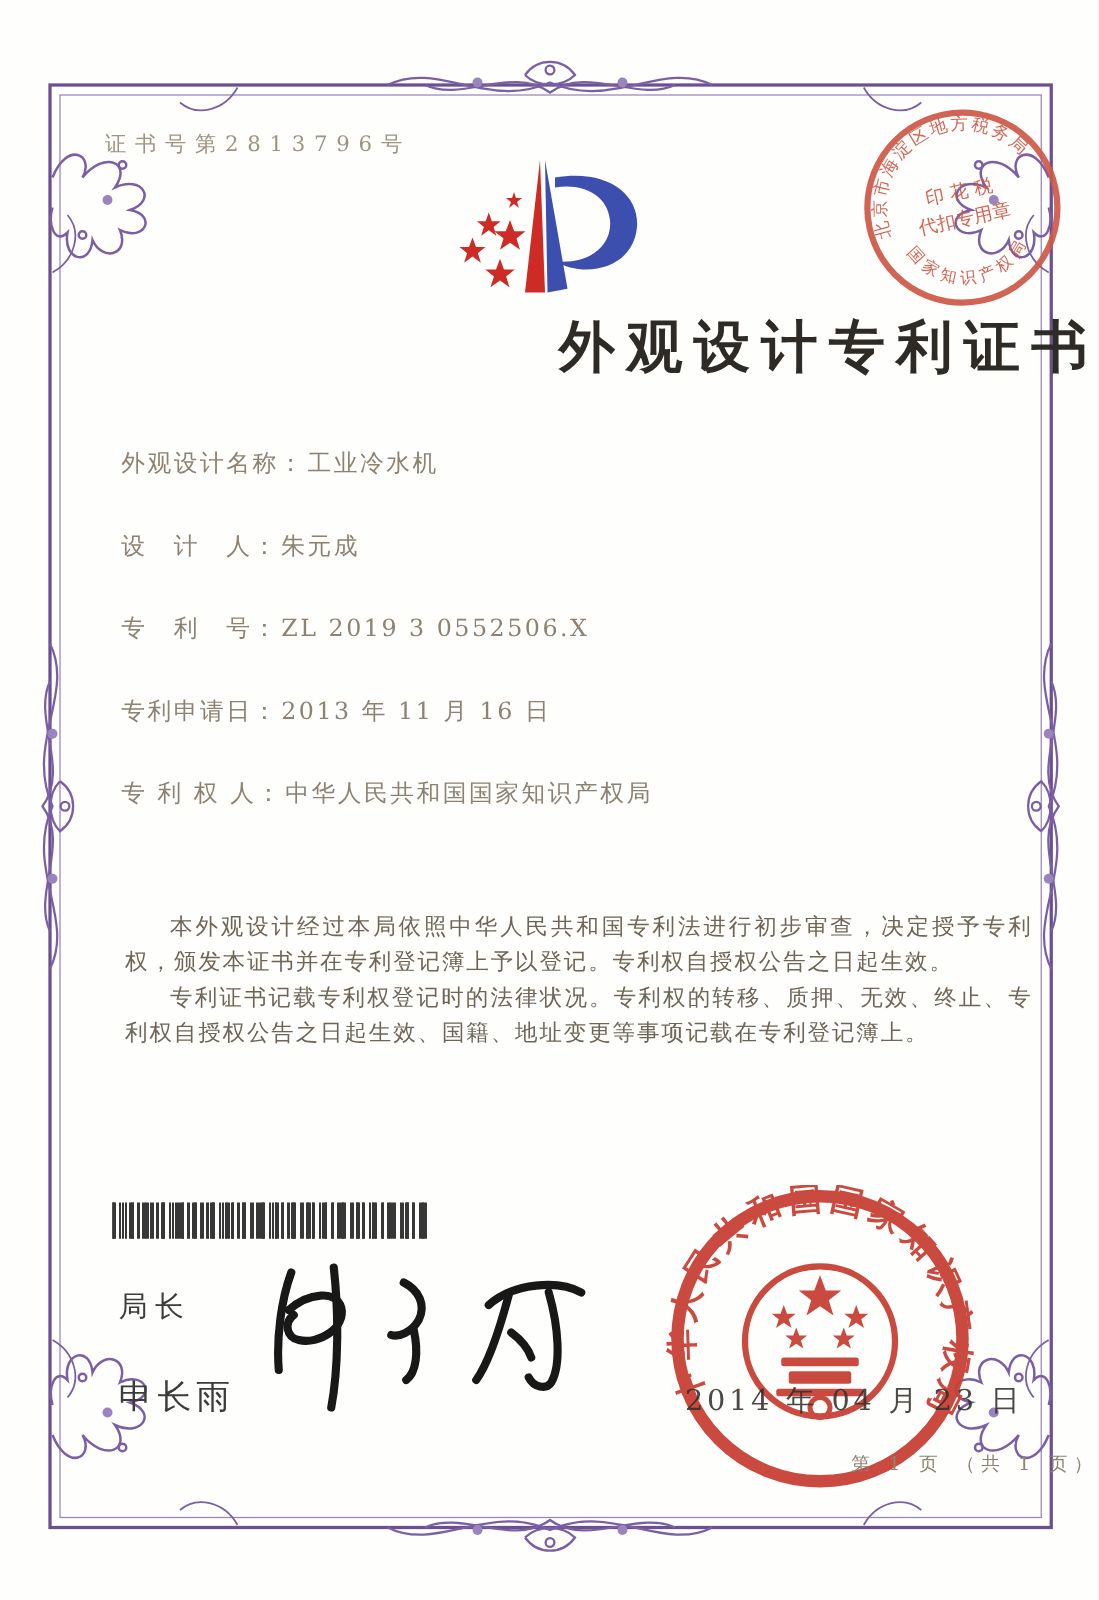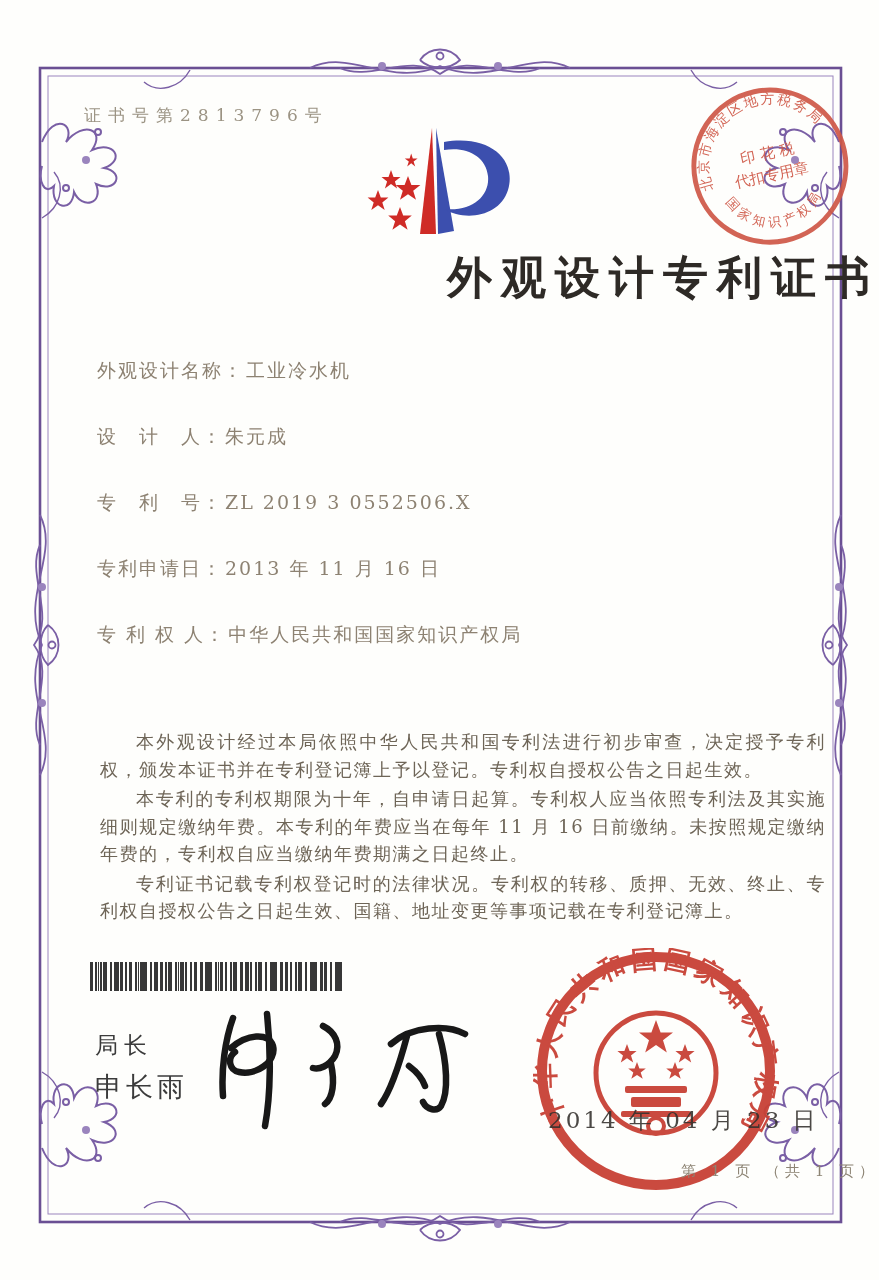--- a/index.html
+++ b/index.html
@@ -29,21 +29,21 @@
   }
   .barcode{
     position:absolute;left:90px;top:962px;width:253px;height:29px;
     background:
       repeating-linear-gradient(90deg,#1c1c1c 0 2px,transparent 2px 5px),
       repeating-linear-gradient(90deg,#1c1c1c 0 1px,transparent 1px 8px),
       repeating-linear-gradient(90deg,#1c1c1c 0 3px,transparent 3px 13px);
     opacity:.88;
   }
   .sig-labels{position:absolute;left:95px;top:1030px;color:#3b3b3b;}
-  .sig-title{font-size:23px;letter-spacing:6px;margin-bottom:8px;}
+  .sig-title{font-size:23px;letter-spacing:6px;margin-bottom:38px;}
   .sig-name{font-size:27px;letter-spacing:4px;}
   .signature-svg{position:absolute;left:195px;top:1000px;width:300px;height:135px;}
   .seal{position:absolute;left:533px;top:948px;width:246px;height:246px;opacity:.95;}
   .seal-date{
     position:absolute;left:548px;top:1105px;font-size:23px;color:#33302c;
     letter-spacing:3px;white-space:nowrap;opacity:.88;
   }
   .footer{
     position:absolute;left:0;top:1162px;width:100%;text-align:right;
     font-size:15px;color:#8d8474;letter-spacing:5px;
@@ -127,21 +127,20 @@
   <div class="fields">
     <div class="field-row"><span>外观设计名称：</span><span class="val">工业冷水机</span></div>
     <div class="field-row"><span>设　计　人：</span><span class="val">朱元成</span></div>
     <div class="field-row"><span>专　利　号：</span><span class="val">ZL 2019 3 0552506.X</span></div>
     <div class="field-row"><span>专利申请日：</span><span class="val">2013 年 11 月 16 日</span></div>
     <div class="field-row"><span>专 利 权 人：</span><span class="val">中华人民共和国国家知识产权局</span></div>
   </div>
 
   <div class="paragraphs">
     <p>本外观设计经过本局依照中华人民共和国专利法进行初步审查，决定授予专利权，颁发本证书并在专利登记簿上予以登记。专利权自授权公告之日起生效。</p>
-    <p>本专利的专利权期限为十年，自申请日起算。专利权人应当依照专利法及其实施细则规定缴纳年费。本专利的年费应当在每年 11 月 16 日前缴纳。未按照规定缴纳年费的，专利权自应当缴纳年费期满之日起终止。</p>
     <p>专利证书记载专利权登记时的法律状况。专利权的转移、质押、无效、终止、专利权自授权公告之日起生效、国籍、地址变更等事项记载在专利登记簿上。</p>
   </div>
 
   <div class="barcode"></div>
 
   <div class="sig-labels">
     <div class="sig-title">局长</div>
     <div class="sig-name">申长雨</div>
   </div>
 

